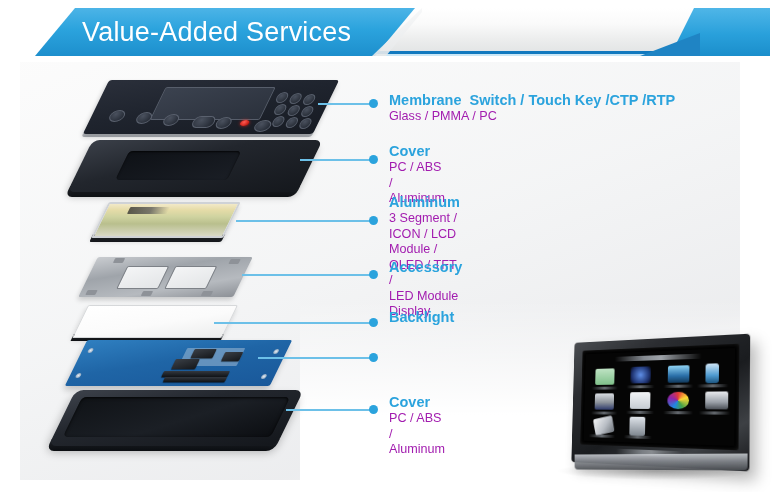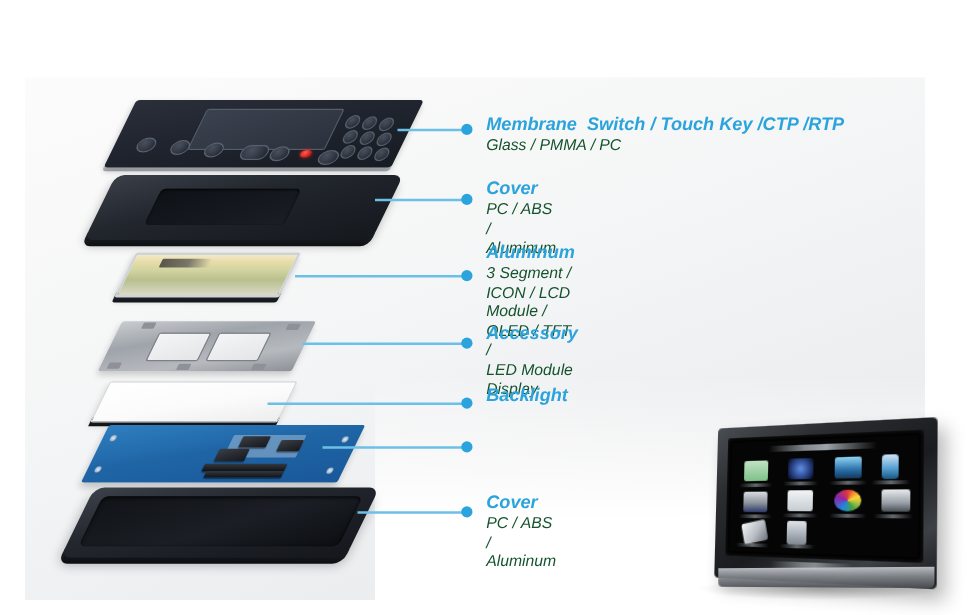--- a/index.html
+++ b/index.html
@@ -247,36 +247,36 @@
     border-radius:5px;
     box-shadow:inset 0 1px 3px rgba(0,0,0,.9);
   }
   .cover-bot .side{
     position:absolute;left:0;top:49px;width:228px;height:12px;
     background:linear-gradient(180deg,#282c33 0%,#0e1115 100%);
     border-radius:0 0 8px 8px;
   }
 
   
-  .callouts{position:absolute;left:0;top:0;width:783px;height:492px;font-style:italic;}
+  .callouts{position:absolute;left:0;top:0;width:783px;height:492px;}
   .callout{position:absolute;left:0;}
   .leader{
     position:absolute;height:2px;background:#6cc0e8;
   }
   .dot{
     position:absolute;width:9px;height:9px;border-radius:50%;
     background:#2ba3dd;
   }
   .ctext{position:absolute;left:389px;}
   .ctitle{
     color:#2ba3dd;font-size:14.5px;font-weight:bold;white-space:pre;
     line-height:17px;
   }
   .csub{
-    color:#14532d;font-size:12.6px;line-height:15.5px;white-space:pre-line;
+    color:#a21caf;font-size:12.6px;line-height:15.5px;white-space:pre-line;
   }
 
   
   .product{position:absolute;left:548px;top:334px;width:215px;height:150px;}
   .prod-body{
     position:absolute;left:14px;top:4px;width:186px;height:128px;
     background:linear-gradient(150deg,#4a4d51 0%,#2b2d31 25%,#1a1c1f 55%,#3d4044 80%,#17181b 100%);
     border-radius:4px;
     transform:perspective(420px) rotateY(-19deg) rotateX(3deg);
     box-shadow:6px 8px 14px rgba(0,0,0,.28);
@@ -320,20 +320,30 @@
   }
 </style>
 </head>
 <body>
 
 <div id="root">
 
   <div class="backdrop"></div>
   <div class="backdrop2"></div>
 
+  <div class="banner">
+    <div class="banner-slab"></div>
+    <div class="banner-rule"></div>
+    <div class="banner-rule2"></div>
+    <div class="banner-wedge"></div>
+    <div class="banner-notch"></div>
+    <div class="banner-main"></div>
+    <div class="banner-tip"></div>
+    <div class="banner-title">Value-Added Services</div>
+  </div>
 
   <div class="stage">
 
     <div class="part iso membrane">
       <div class="edge"></div>
       <div class="face">
         <div class="window"></div>
         <div class="key" style="left:18px;top:30px;width:13px;height:10px;"></div>
         <div class="key" style="left:46px;top:32px;width:13px;height:10px;"></div>
         <div class="key" style="left:74px;top:34px;width:13px;height:10px;"></div>

